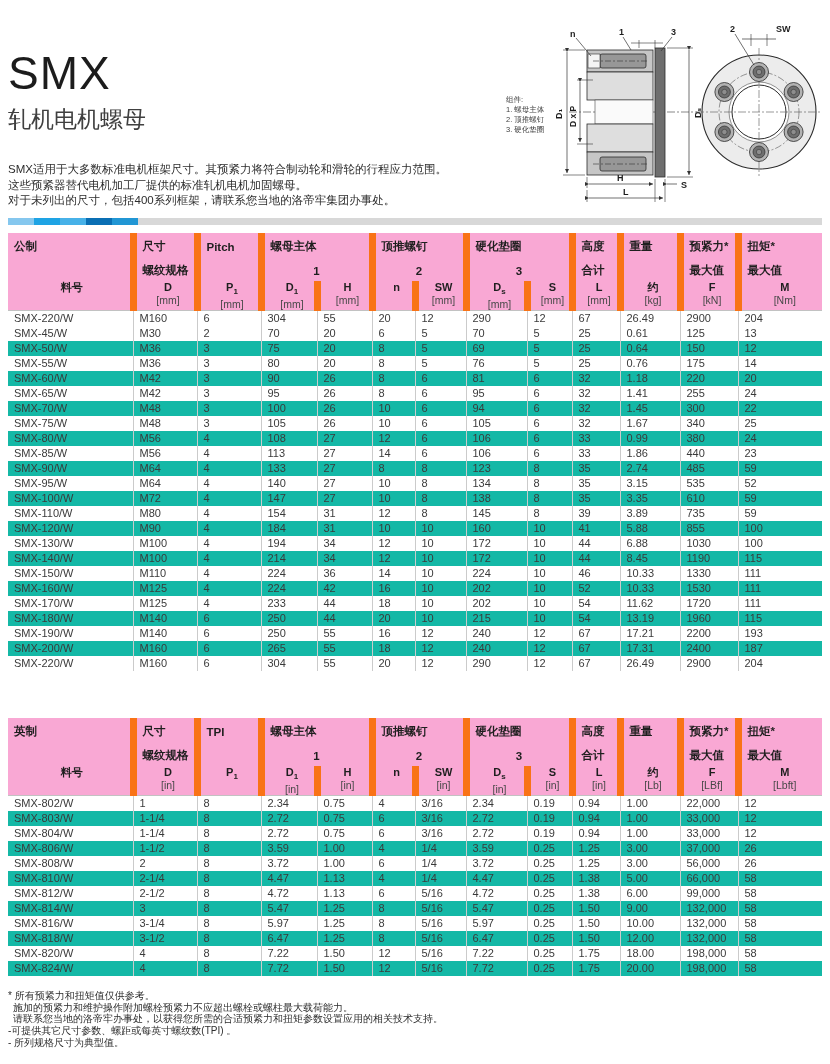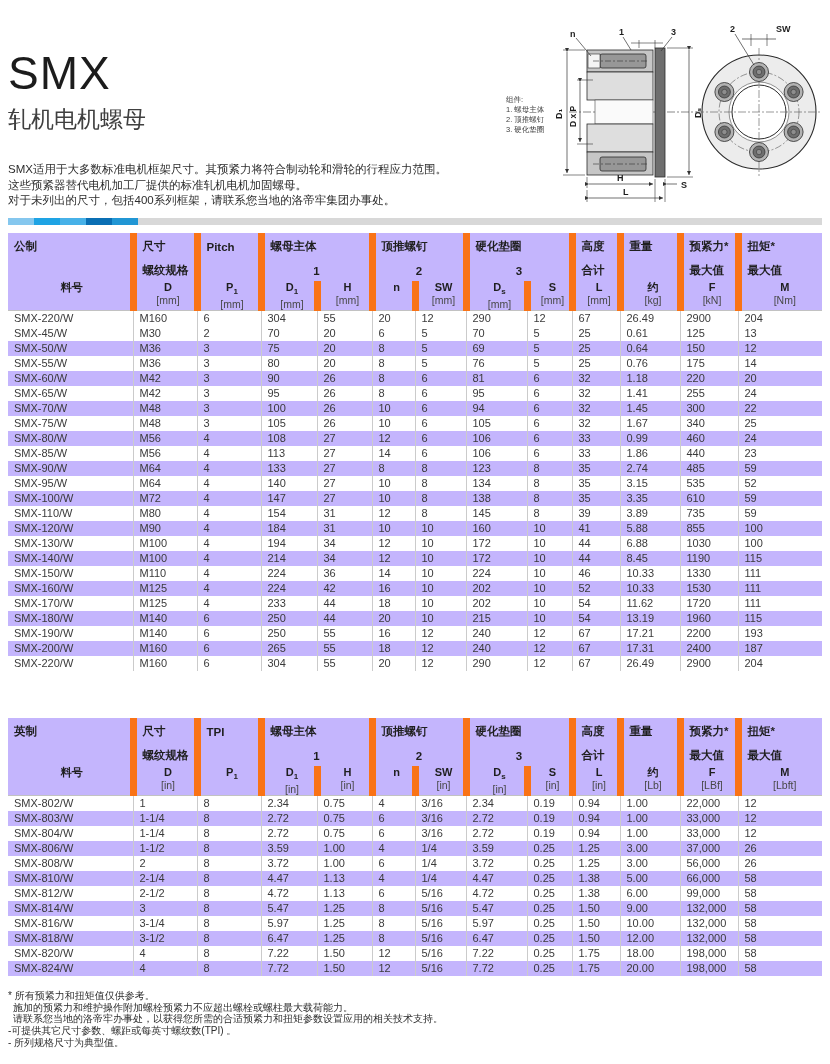--- a/index.html
+++ b/index.html
@@ -22,33 +22,33 @@
   
   .legend{position:absolute;left:506px;top:95px;font-size:7.5px;line-height:10px;color:#3e3e3e;font-weight:500;}
   .svgbox{position:absolute;}
   svg text{font-family:"Liberation Sans","DejaVu Sans",sans-serif;}
 
   
   table.spec{position:absolute;left:8px;width:814px;border-collapse:collapse;table-layout:fixed;}
   #metric-table{top:233px;}
   #imperial-table{top:718px;}
   table.spec th,table.spec td{text-align:left;padding:0 0 0 6px;font-weight:400;overflow:hidden;white-space:nowrap;}
-  thead{background:#c4b5fd;}
+  thead{background:#f9a8d4;}
   thead tr.h1 th{height:27px;font-size:11.5px;font-weight:700;vertical-align:middle;color:#1f1f1f;}
   thead tr.h2 th{height:21px;font-size:11.5px;font-weight:700;vertical-align:middle;color:#1f1f1f;}
   thead tr.h3 th{height:29px;vertical-align:top;text-align:center;}
   thead tr.h3 .hm{font-size:11px;font-weight:700;line-height:13px;color:#1f1f1f;}
   thead tr.h3 .hm sub{font-size:8px;}
   thead tr.h3 .hu{font-size:10.5px;font-weight:400;line-height:12px;color:#484848;}
   thead th.gb{border-left:7px solid #f97316;}
   thead tr:last-child th{border-bottom:1px solid #c2c2c2;}
   thead th.ctr{text-align:center;padding:0;}
   tbody td{height:15px;font-size:11px;line-height:15px;color:#3a3a3a;}
   tbody td.bb{border-left:1px solid #cbcbcb;}
-  tbody tr.shade{background:#c4b5fd;}
+  tbody tr.shade{background:#14b8a6;}
 
   
   .footnotes{position:absolute;left:8px;top:990px;font-size:10px;line-height:11.7px;color:#2d2d2d;font-weight:500;}
   .fn-line.ind{padding-left:5px;}
 </style>
 </head>
 <body>
 
 <div class="page">
 
@@ -421,21 +421,21 @@
           <td class="bb">M56</td>
           <td class="bb">4</td>
           <td class="bb">108</td>
           <td class="bb">27</td>
           <td class="bb">12</td>
           <td class="bb">6</td>
           <td class="bb">106</td>
           <td class="bb">6</td>
           <td class="bb">33</td>
           <td class="bb">0.99</td>
-          <td class="bb">460</td>
+          <td class="bb">380</td>
           <td class="bb">24</td>
         </tr>
         <tr>
           <td>SMX-85/W</td>
           <td class="bb">M56</td>
           <td class="bb">4</td>
           <td class="bb">113</td>
           <td class="bb">27</td>
           <td class="bb">14</td>
           <td class="bb">6</td>

